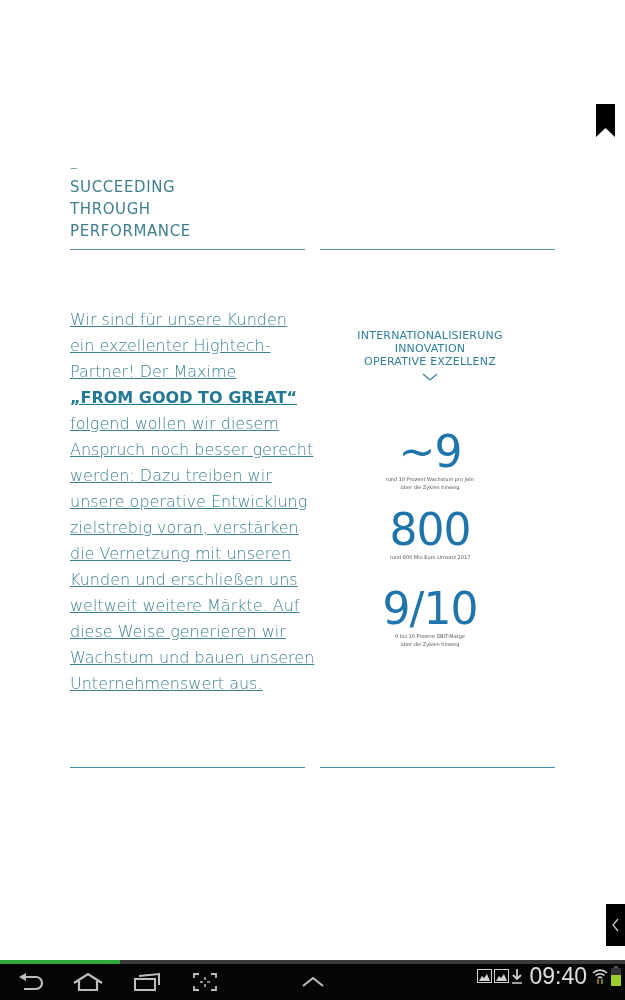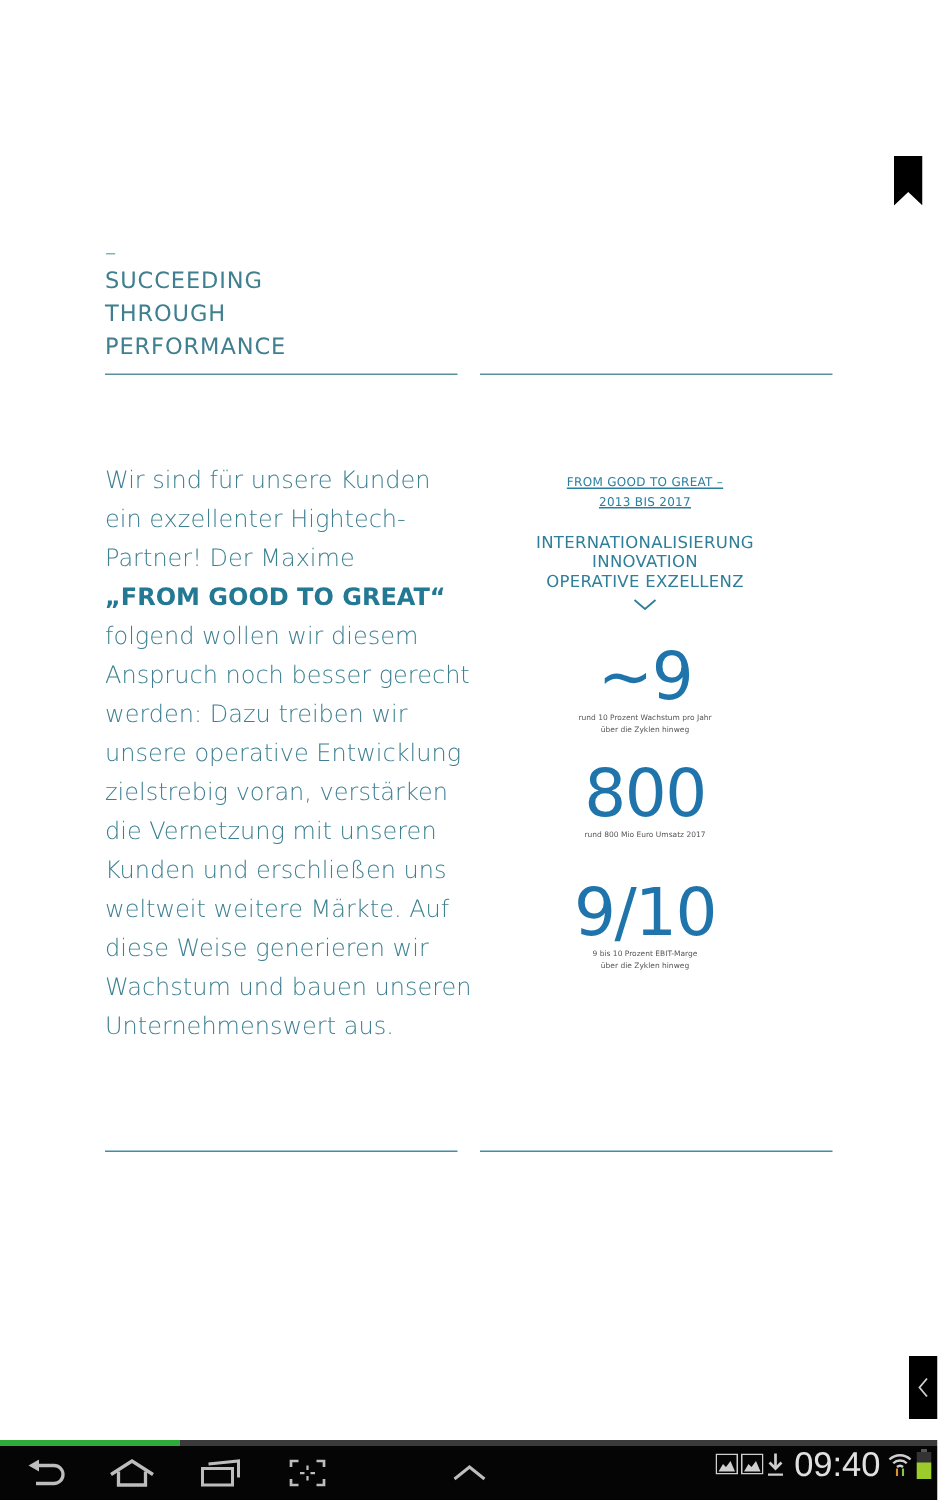--- a/index.html
+++ b/index.html
@@ -14,21 +14,21 @@
   .heading-dash { font-size: 15px; color: #3f7f8f; line-height: 16px; letter-spacing: 1px; font-weight: 300; }
   .heading-line { font-size: 15px; color: #3f7f8f; line-height: 22px; letter-spacing: 0.6px; font-weight: 400; }
 
   .rule { position: absolute; height: 1px; background: #5a8f9c; }
   .rule-tl { left: 70px; top: 249px; width: 235px; }
   .rule-tr { left: 320px; top: 249px; width: 235px; }
   .rule-bl { left: 70px; top: 767px; width: 235px; background: #3f8ea5; }
   .rule-br { left: 320px; top: 767px; width: 235px; background: #3f8ea5; }
 
   .body-text { position: absolute; left: 70px; top: 307px; width: 245px; font-size: 16px; line-height: 26px; color: #3c8092; font-weight: 300; }
-  .body-text .line { display: block; white-space: nowrap; }
+  .body-text .line { display: block; white-space: nowrap; text-decoration: underline; }
   .body-text .strong { font-weight: bold; color: #237894; }
 
   .right-col { position: absolute; left: 340px; top: 315px; width: 180px; text-align: center; }
   .slogan-link { display: block; font-size: 8px; color: #2a7fa0; text-decoration: underline; line-height: 13px; letter-spacing: 0.2px; }
   .pillars { margin-top: 14px; }
   .pillar { font-size: 11px; color: #2f7f9a; line-height: 13px; letter-spacing: 0.2px; }
   .chevron { display: block; margin: 4px auto 0 auto; width: 18px; height: 10px; }
 
   .kpi { position: absolute; left: 340px; width: 180px; text-align: center; }
   .kpi-value { font-size: 44px; color: #1f75ab; line-height: 46px; font-weight: normal; letter-spacing: -1px; }
@@ -86,24 +86,20 @@
     <span class="line">zielstrebig voran, verstärken</span>
     <span class="line">die Vernetzung mit unseren</span>
     <span class="line">Kunden und erschließen uns</span>
     <span class="line">weltweit weitere Märkte. Auf</span>
     <span class="line">diese Weise generieren wir</span>
     <span class="line">Wachstum und bauen unseren</span>
     <span class="line">Unternehmenswert aus.</span>
   </div>
 
   <div class="right-col">
-    <a class="slogan-link">
-      <span>FROM GOOD TO GREAT –</span><br>
-      <span>2013 BIS 2017</span>
-    </a>
     <div class="pillars">
       <div class="pillar">INTERNATIONALISIERUNG</div>
       <div class="pillar">INNOVATION</div>
       <div class="pillar">OPERATIVE EXZELLENZ</div>
     </div>
     <svg class="chevron" viewBox="0 0 18 10">
       <polyline points="2,2 9,8 16,2" fill="none" stroke="#2f7f9a" stroke-width="1.2"></polyline>
     </svg>
   </div>
 

